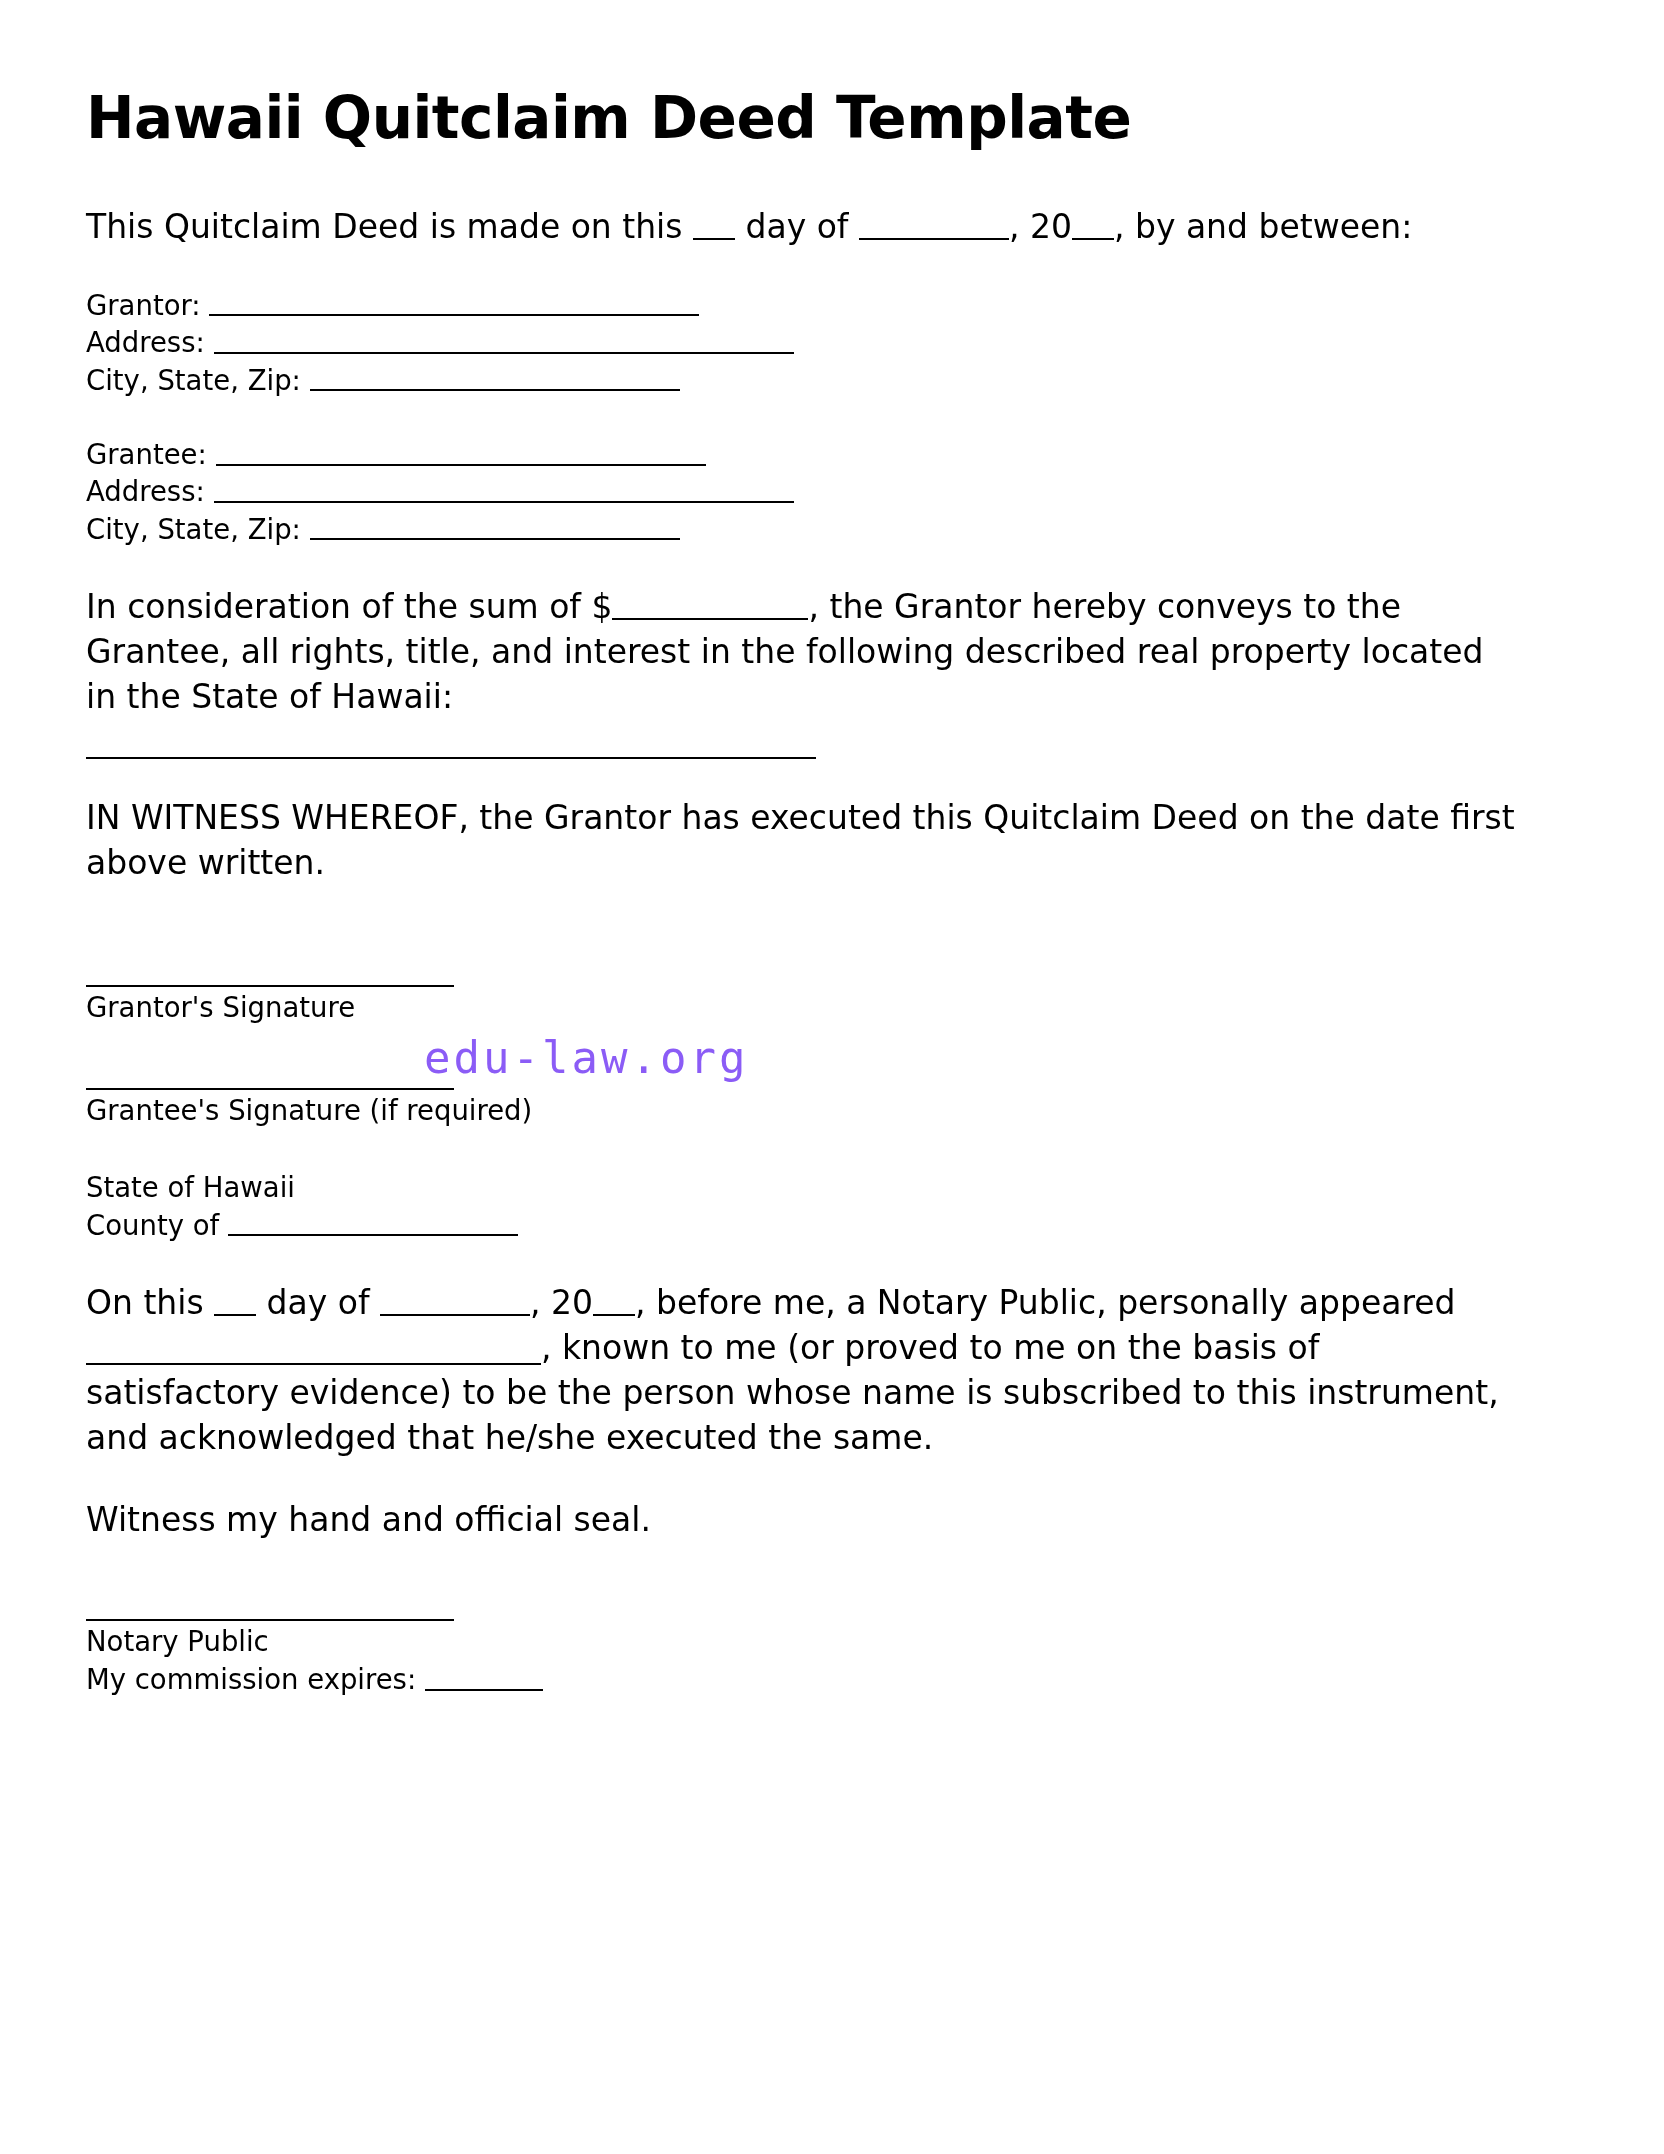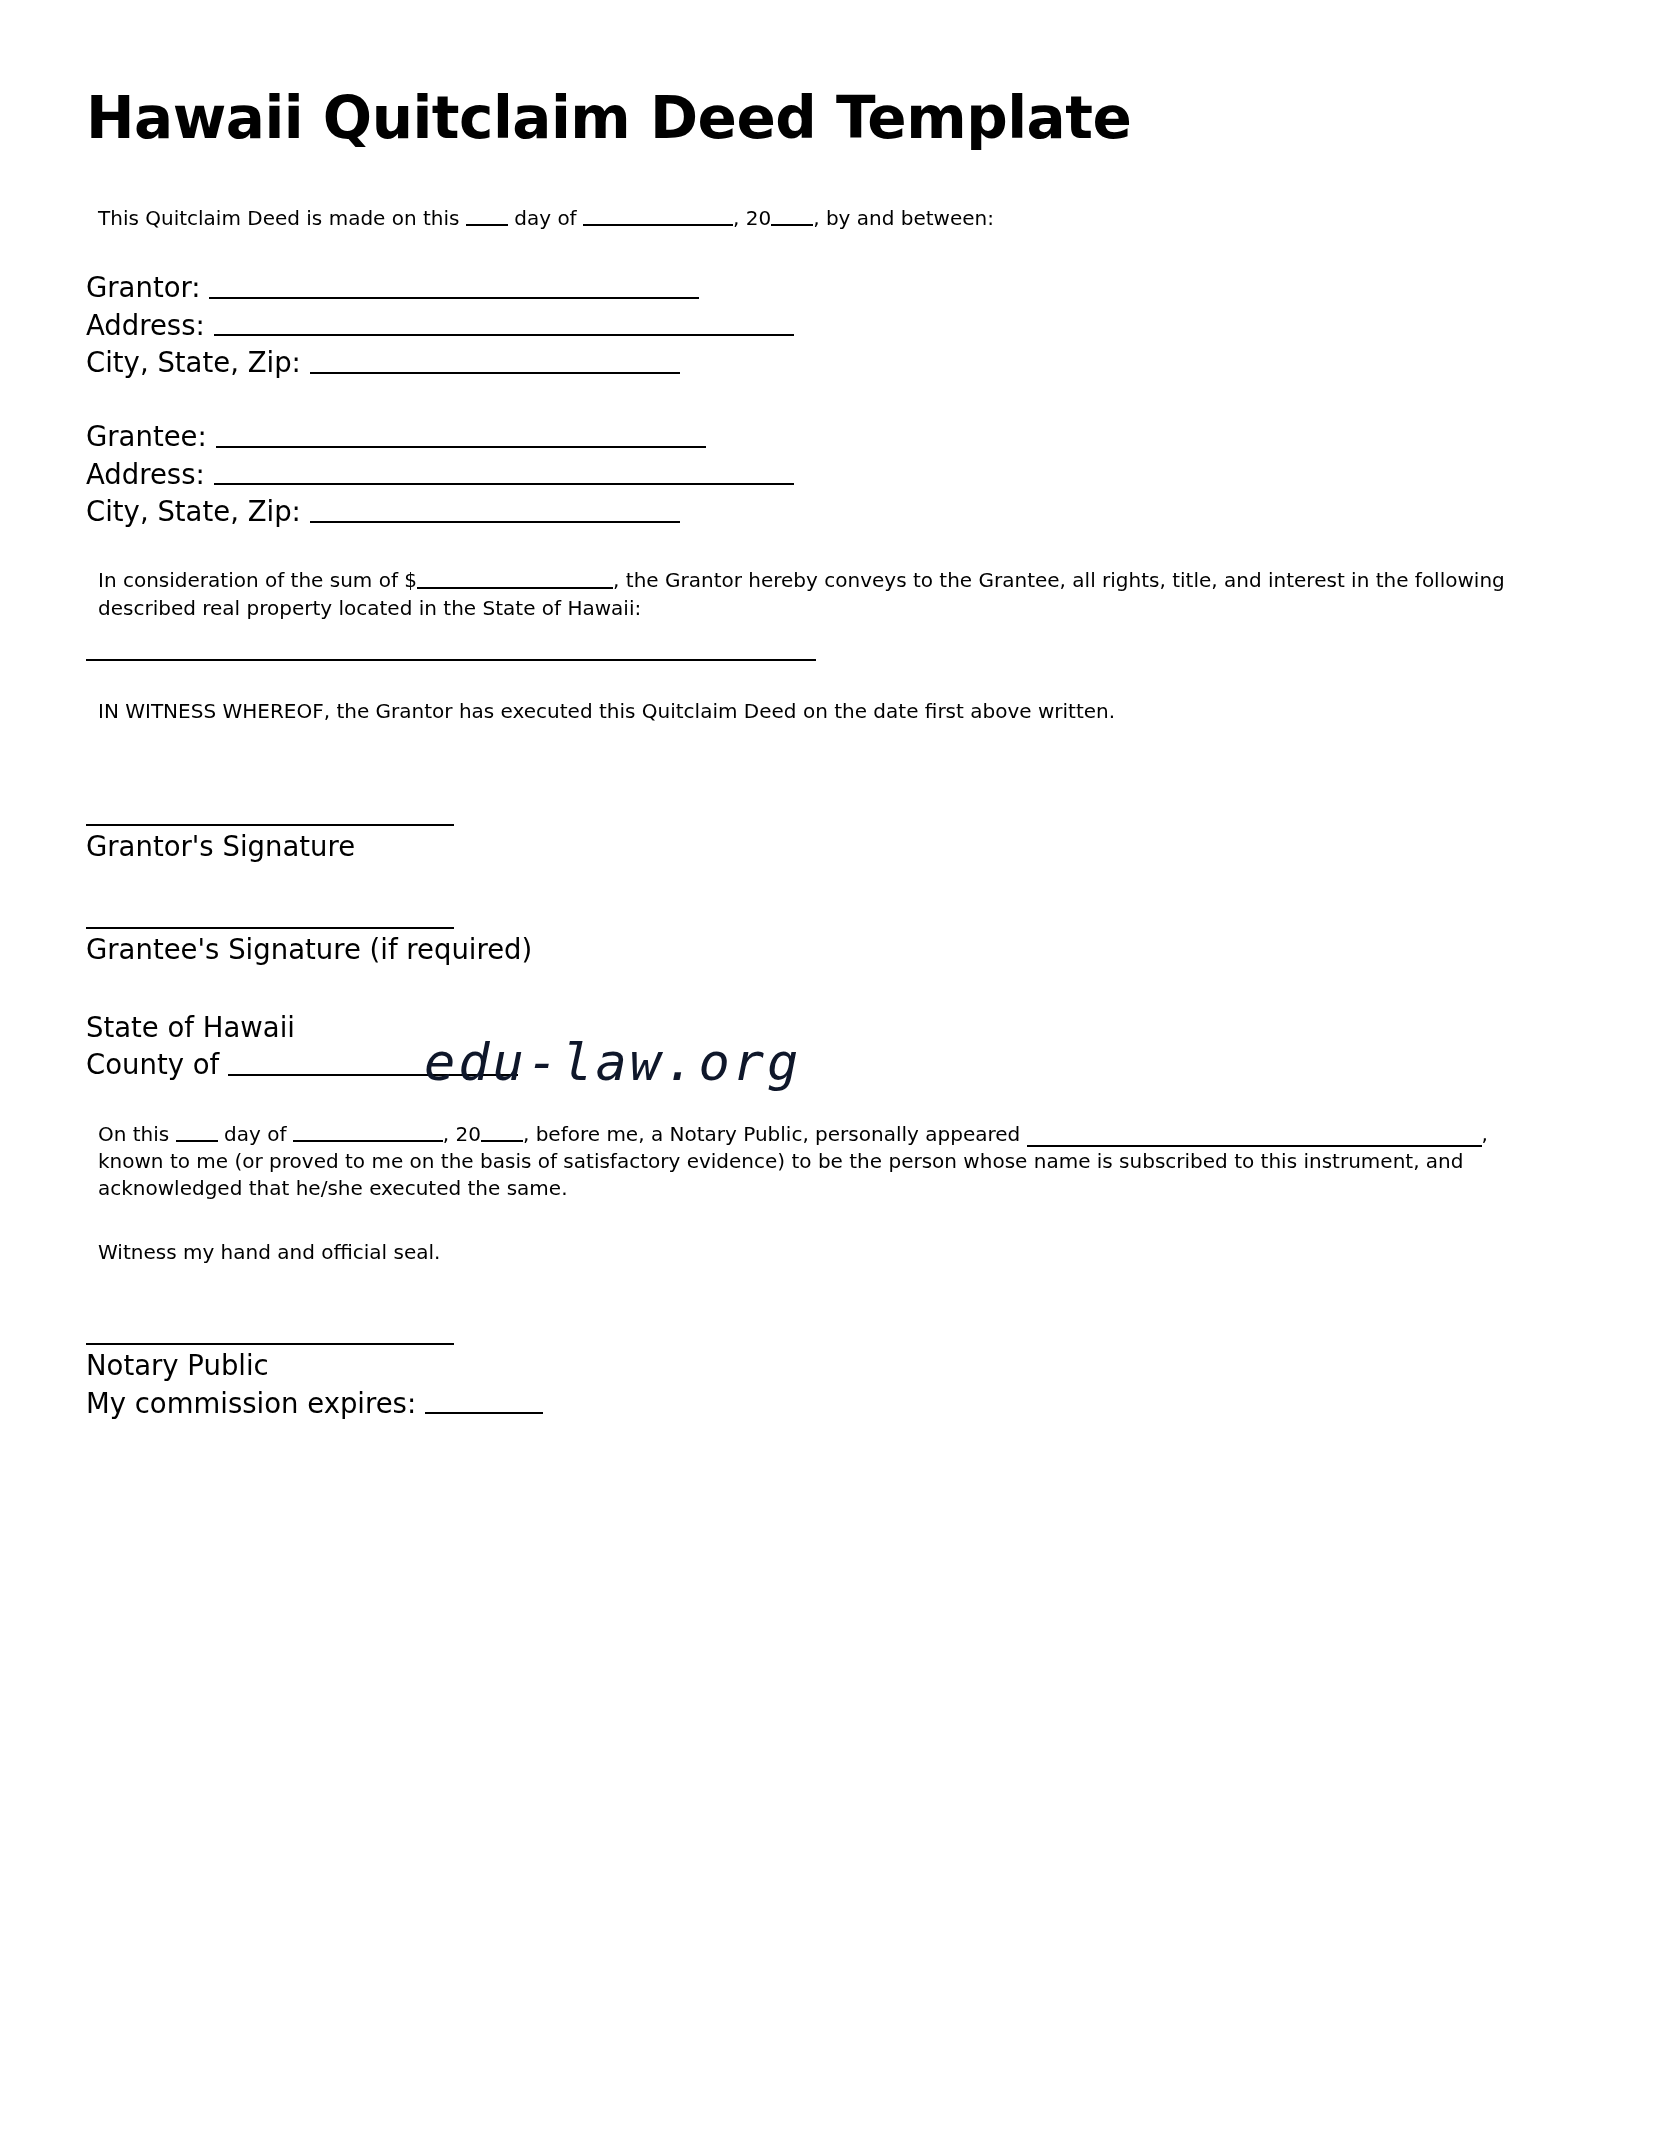--- a/index.html
+++ b/index.html
@@ -30,23 +30,23 @@
     font-size: 58px;
     font-weight: bold;
     letter-spacing: -0.5px;
     line-height: 1.12;
     margin: 0 0 54px 0;
     padding: 0;
   }
 
   
   .para {
-    font-size: 20px;
+    font-size: 33px;
     line-height: 1.36;
-    margin: 12px;
+    margin: 0;
     padding: 0;
     max-width: 1430px;
   }
   .block {
     margin-bottom: 37px;
   }
   .line {
     font-size: 27.5px;
     line-height: 1.36;
     white-space: pre-wrap;
@@ -98,27 +98,26 @@
     display: inline-block;
     vertical-align: -6px;
   }
 
   
   .watermark {
     position: absolute;
     left: 424px;
     top: 1032px;
     font-family: "DejaVu Sans Mono", monospace;
-    font-size: 52px;
+    font-size: 44px;
     letter-spacing: 3px;
-    color: #0f172a;
+    color: #8b5cf6;
     white-space: nowrap;
     pointer-events: none;
     user-select: none;
-    font-style: italic;
   }
 </style>
 </head>
 <body>
 
 <div class="page">
 
   <h1 class="doc-title">Hawaii Quitclaim Deed Template</h1>
 
   <div class="para block">

